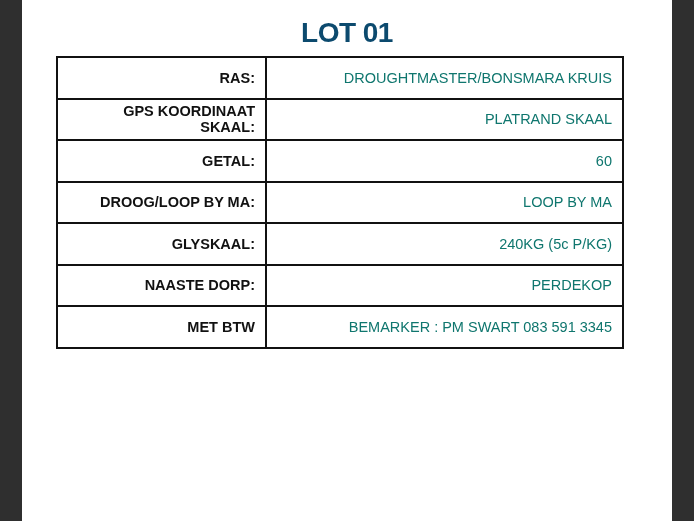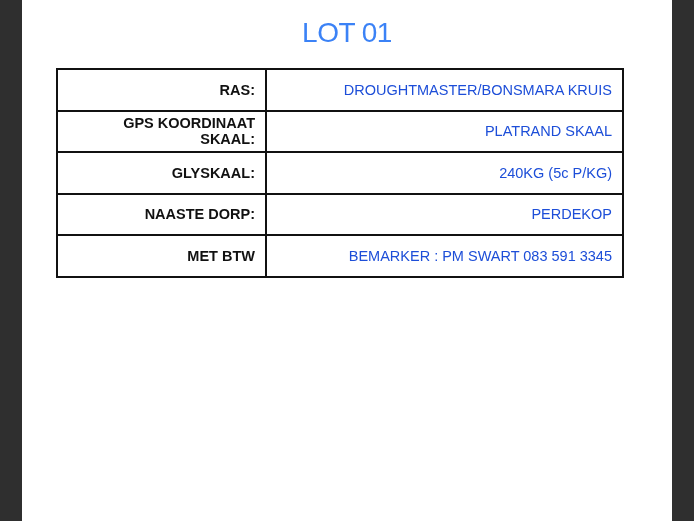--- a/index.html
+++ b/index.html
@@ -7,48 +7,56 @@
     width: 694px; height: 521px; overflow: hidden;
     background: #2f2f2f;
     font-family: "Liberation Sans", sans-serif;
   }
   .page {
     position: absolute; left: 22px; top: 0; width: 650px; height: 521px;
     background: #ffffff;
   }
   .title {
     position: absolute; left: 0; width: 650px; top: 17px;
-    text-align: center; font-weight: normal; font-size: 28px; color: #3b82f6;
+    text-align: center; font-weight: bold; font-size: 28px; color: #0c4a6e;
     letter-spacing: -0.5px;
   }
   table.lot {
-    position: absolute; left: 34px; top: 68px;
+    position: absolute; left: 34px; top: 56px;
     width: 568px; border-collapse: collapse;
   }
   table.lot td {
     border: 2px solid #111; height: 39.5px; padding: 0 10px;
     text-align: right; font-size: 14.5px; color: #111; vertical-align: middle;
   }
   table.lot td.label { width: 187px; font-weight: bold; }
-  table.lot td.value { font-weight: normal; color: #1d4ed8; }
+  table.lot td.value { font-weight: normal; color: #0f766e; }
 </style>
 </head>
 <body>
 
 <div class="page">
   <div class="title">LOT 01</div>
   <table class="lot">
     <tbody>
       <tr>
         <td class="label">RAS:</td>
         <td class="value">DROUGHTMASTER/BONSMARA KRUIS</td>
       </tr>
       <tr>
         <td class="label">GPS KOORDINAAT SKAAL:</td>
         <td class="value">PLATRAND SKAAL</td>
+      </tr>
+      <tr>
+        <td class="label">GETAL:</td>
+        <td class="value">60</td>
+      </tr>
+      <tr>
+        <td class="label">DROOG/LOOP BY MA:</td>
+        <td class="value">LOOP BY MA</td>
       </tr>
       <tr>
         <td class="label">GLYSKAAL:</td>
         <td class="value">240KG (5c P/KG)</td>
       </tr>
       <tr>
         <td class="label">NAASTE DORP:</td>
         <td class="value">PERDEKOP</td>
       </tr>
       <tr>

